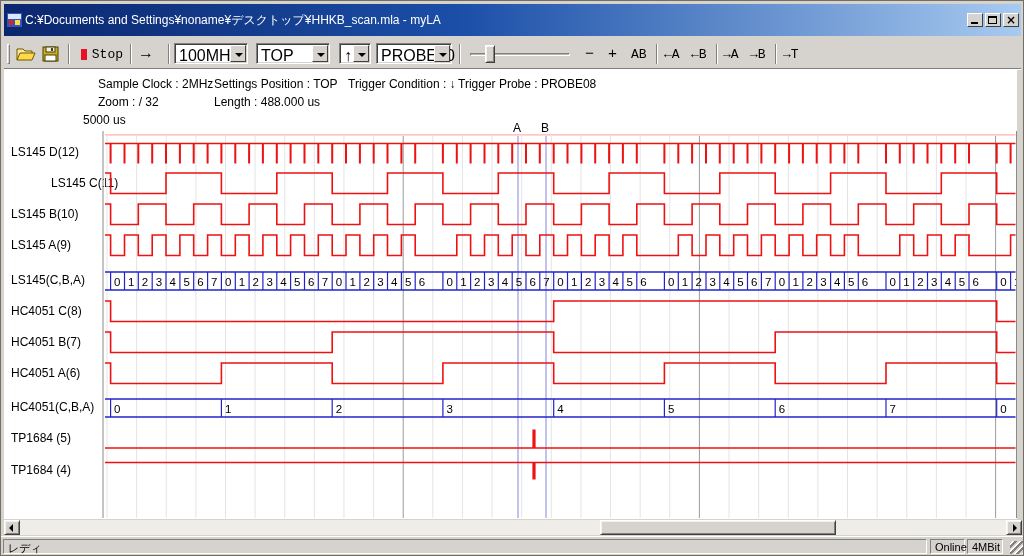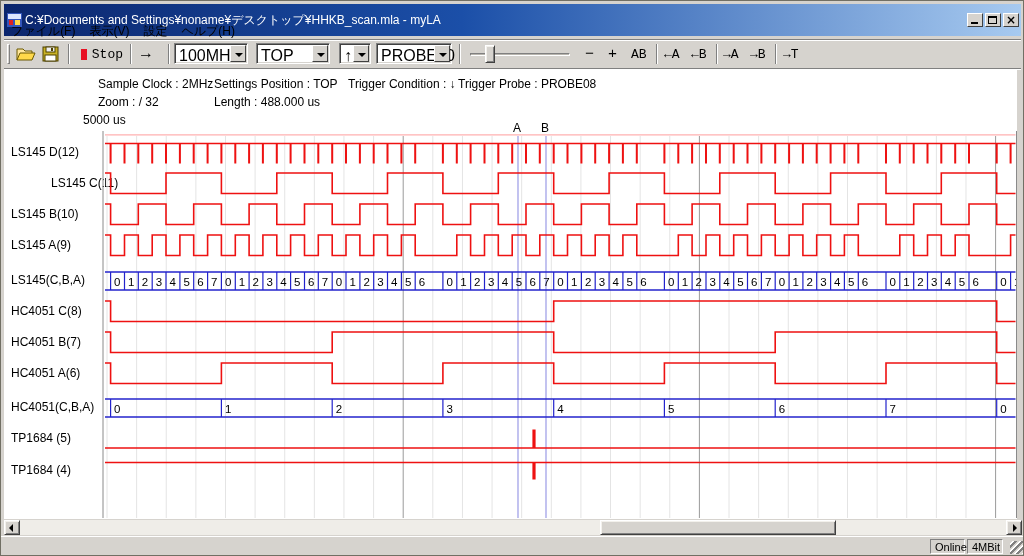--- a/index.html
+++ b/index.html
@@ -87,26 +87,20 @@
         <span class="mingly"></span>
       </span>
     <span class="tbtn">
         <span class="maxgly"></span>
       </span>
     <span class="tbtn">
         <span class="xgly">×</span>
       </span>
   </div>
 
-  <div class="menubar">
-    <span class="menu-item">ファイル(F)</span>
-    <span class="menu-item">表示(V)</span>
-    <span class="menu-item">設定</span>
-    <span class="menu-item">ヘルプ(H)</span>
-  </div>
 
   <div class="toolbar">
     <span class="grip" style="left:3px"></span>
     <span class="tb icon-btn" style="left:12px">
       <svg width="20" height="16" viewBox="0 0 20 16">
         <path d="M1 14 L1 3 L7 3 L9 5 L16 5 L16 7" fill="#ffe79c" stroke="#6b5900"></path>
         <path d="M1 14 L4 7 L19 7 L16 14 Z" fill="#ffd94a" stroke="#6b5900"></path>
       </svg>
     </span>
     <span class="tb icon-btn" style="left:38px">
@@ -485,18 +479,21 @@
     <span class="sb-btn" style="left:0">
         <span class="tri-l"></span>
       </span>
     <span class="sb-thumb" style="left:596px;width:236px"></span>
     <span class="sb-btn" style="left:1002px">
         <span class="tri-r"></span>
       </span>
   </div>
 
   <div class="statusbar">
+    <span class="sb-panel" style="left:2px;width:924px">
+      <span>レディ</span>
+    </span>
     <span class="sb-panel" style="left:929px;width:35px">Online</span>
     <span class="sb-panel" style="left:966px;width:36px">4MBit</span>
     <span class="resize-grip"></span>
   </div>
 
 </div>
 
 </body></html>

